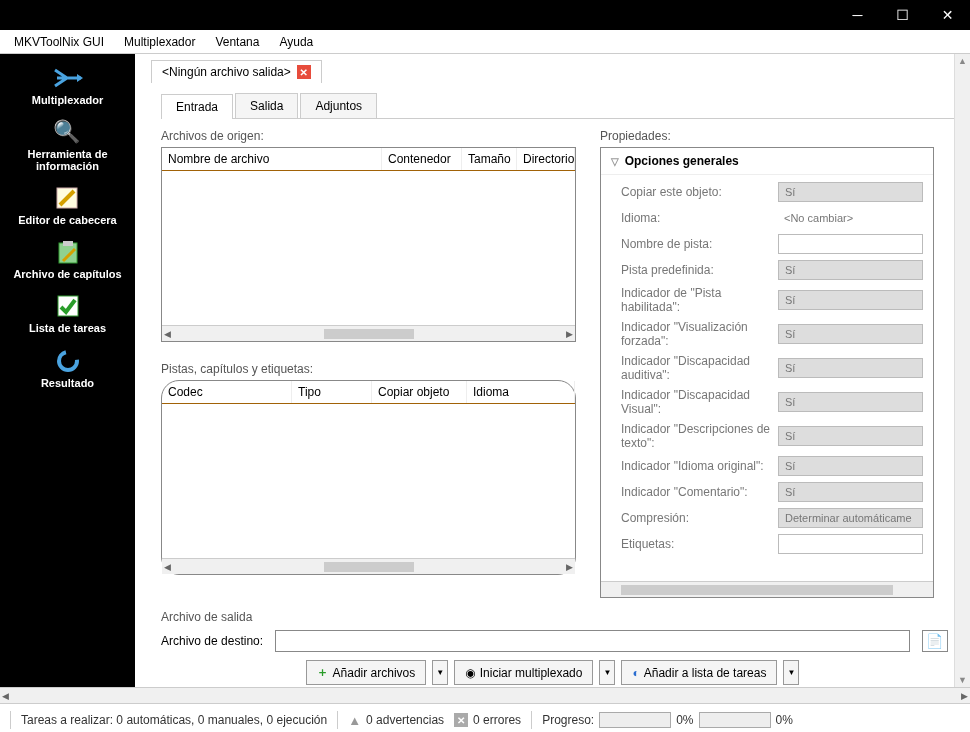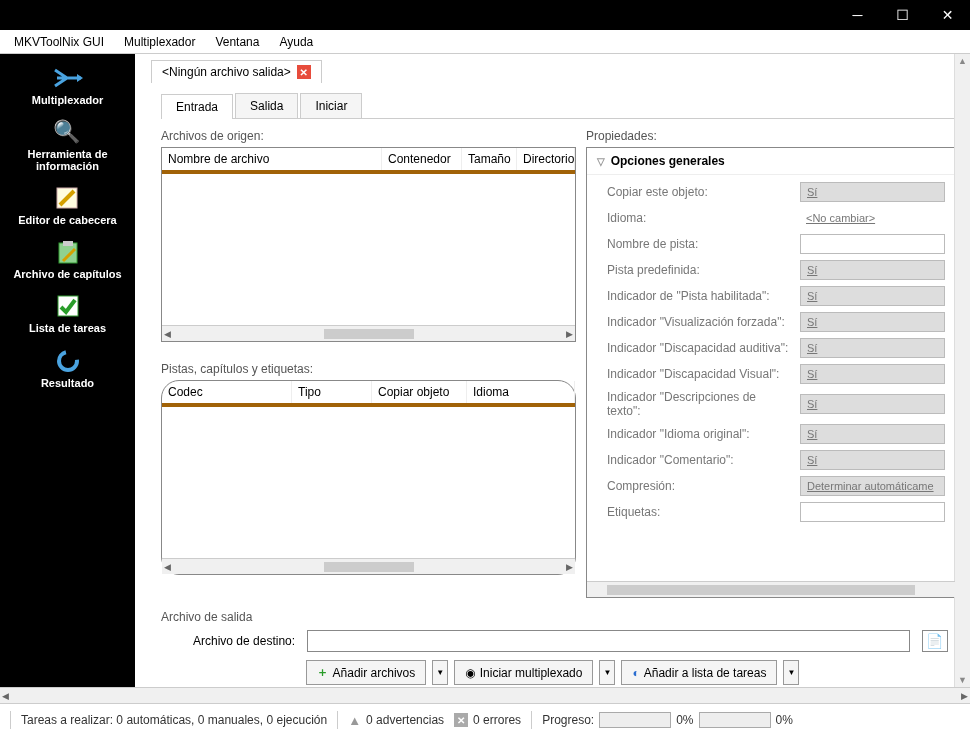--- a/index.html
+++ b/index.html
@@ -24,50 +24,50 @@
 .scroll-right::after { content: "▼"; position: absolute; bottom: 2px; left: 3px; font-size: 9px; color: #888; }
 
 .doc-tabs { padding: 6px 0 0 16px; }
 .doc-tab { display: inline-flex; align-items: center; gap: 6px; padding: 4px 10px; border: 1px solid #ccc; border-bottom: none; background: #fff; font-size: 12px; }
 .close-x { display: inline-flex; align-items: center; justify-content: center; width: 14px; height: 14px; background: #e74c3c; color: #fff; font-size: 10px; font-weight: bold; }
 
 .inner-tabs { margin: 10px 16px 0 26px; border-bottom: 1px solid #ccc; display: flex; }
 .inner-tab { padding: 5px 14px; border: 1px solid #ccc; border-bottom: none; margin-right: 2px; background: #f5f5f5; }
 .inner-tab.active { background: #fff; position: relative; top: 1px; font-weight: 500; }
 
-.panels { display: flex; gap: 10px; padding: 10px 14px 4px 26px; flex: 1; overflow: hidden; }
+.panels { display: flex; gap: 24px; padding: 10px 36px 4px 26px; flex: 1; overflow: hidden; }
 .left-panel { width: 415px; display: flex; flex-direction: column; }
 .right-panel { flex: 1; display: flex; flex-direction: column; }
 
 .section-label { color: #555; margin-bottom: 4px; font-size: 12px; }
 
 .table-box { border: 1px solid #888; background: #fff; display: flex; flex-direction: column; }
-.thead { display: flex; border-bottom: 4px solid #a16207; }
+.thead { display: flex; border-bottom: 1px solid #a16207; }
 .th { padding: 4px 6px; font-size: 12px; border-right: 1px solid #eee; white-space: nowrap; overflow: hidden; }
 .tbody { flex: 1; }
 .hscroll { height: 16px; background: #f0f0f0; border-top: 1px solid #ccc; display: flex; align-items: center; justify-content: space-between; padding: 0 2px; font-size: 9px; color: #666; }
 .hscroll .thumb { height: 10px; background: #ccc; }
 
 .src-table { height: 195px; }
 .tracks-table { height: 195px; border-radius: 18px; }
 
 .props-box { border: 1px solid #888; flex: 1; display: flex; flex-direction: column; }
 .props-header { padding: 6px 10px; display: flex; align-items: center; gap: 6px; border-bottom: 1px solid #eee; font-weight: 600; }
 .props-body { flex: 1; overflow: hidden; padding: 4px 0; }
 .prop-row { display: flex; align-items: center; padding: 3px 10px 3px 20px; gap: 8px; }
 .prop-label { flex: 1; color: #777; font-size: 12px; }
-.prop-field { width: 145px; height: 20px; background: #ddd; border: 1px solid #bbb; padding: 0 6px; font-size: 11px; color: #777; display: flex; align-items: center; white-space: nowrap; overflow: hidden; text-decoration: underline; }
+.prop-field { width: 145px; height: 20px; background: #ddd; border: 1px solid #bbb; padding: 0 6px; font-size: 11px; color: #777; display: flex; align-items: center; white-space: nowrap; overflow: hidden; }
 .prop-field.white { background: #fff; }
 .prop-field.plain { background: transparent; border: none; }
 .phscroll { height: 16px; background: #f0f0f0; border-top: 1px solid #ccc; position: relative; }
 .phscroll .thumb { position: absolute; top: 3px; left: 20px; right: 40px; height: 10px; background: #ccc; }
 
 .output-section { padding: 8px 22px 2px 26px; }
 .out-label { color: #555; margin-bottom: 6px; }
-.out-row { display: flex; align-items: center; gap: 12px; margin-left: 32px; }
+.out-row { display: flex; align-items: center; gap: 12px; }
 .out-row input { flex: 1; height: 22px; border: 1px solid #888; padding: 0 4px; }
 .browse-btn { width: 26px; height: 22px; border: 1px solid #888; background: #fff; display: flex; align-items: center; justify-content: center; font-size: 14px; }
 
 .action-bar { display: flex; justify-content: center; gap: 6px; padding: 6px 0 2px; }
 .act-btn { display: flex; align-items: center; gap: 4px; padding: 3px 10px; border: 1px solid #999; background: #f5f5f5; font-size: 12px; }
 .act-drop { width: 16px; border: 1px solid #999; background: #f5f5f5; display: flex; align-items: center; justify-content: center; font-size: 8px; }
 
 .bottom-scroll { height: 16px; background: #f0f0f0; display: flex; align-items: center; justify-content: space-between; padding: 0 2px; font-size: 9px; color: #666; border-top: 1px solid #ccc; }
 
 .statusbar { height: 33px; border-top: 1px solid #ccc; display: flex; align-items: center; padding: 0 10px; gap: 10px; font-size: 12px; color: #333; background: #fff; }
@@ -152,21 +152,21 @@
     <div class="doc-tabs">
       <div class="doc-tab">
         <span>&lt;Ningún archivo salida&gt;</span>
         <span class="close-x">✕</span>
       </div>
     </div>
 
     <div class="inner-tabs">
       <div class="inner-tab active">Entrada</div>
       <div class="inner-tab">Salida</div>
-      <div class="inner-tab">Iniciar</div>
+      <div class="inner-tab">Adjuntos</div>
     </div>
 
     <div class="panels">
       <div class="left-panel">
         <div class="section-label">Archivos de origen:</div>
         <div class="table-box src-table">
           <div class="thead">
             <div class="th" style="width:220px">Nombre de archivo</div>
             <div class="th" style="width:80px">Contenedor</div>
             <div class="th" style="width:55px">Tamaño</div>

